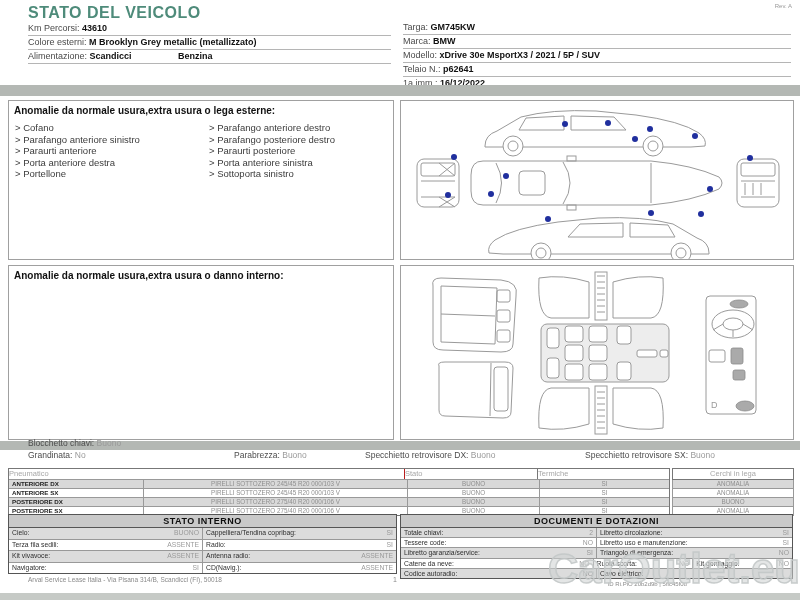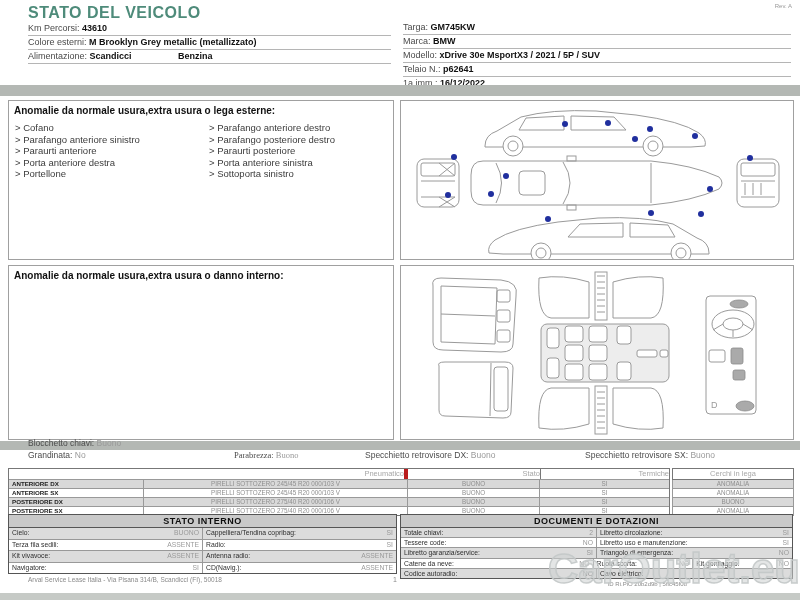--- a/index.html
+++ b/index.html
@@ -15,22 +15,22 @@
   .hrow b{color:#101010;}
   .benzina{position:absolute;left:150px;top:0;}
   .band{position:absolute;left:0;width:800px;background:#b4b8b4;}
   .box{position:absolute;background:#fff;border:1px solid #a0a0a0;}
   .sec-head{font-size:10px;font-weight:bold;color:#111;padding:4px 5px 2px;}
   .ancol{position:absolute;top:21px;font-size:9.5px;color:#3c3c3c;line-height:11.5px;white-space:nowrap;}
   .cond{position:absolute;font-size:8.5px;white-space:nowrap;color:#4c4c4c;}
   .cond .v{color:#9a9a9a;}
   
   .ttable{position:absolute;left:8px;top:468px;width:660px;border:1px solid #777;font-size:6.3px;background:#fff;}
-  .thead{display:flex;height:10px;line-height:10px;color:#a8a8a8;font-size:7.5px;text-align:right;}
-  .th1{width:395px;}.th2{width:132px;border-left:4px solid #b91c1c;}.th3{flex:1;border-left:1px solid #777;}
+  .thead{display:flex;height:10px;line-height:10px;color:#a8a8a8;font-size:7.5px;text-align:left;}
+  .th1{width:395px;}.th2{width:132px;border-left:1px solid #b91c1c;}.th3{flex:1;border-left:1px solid #777;}
   .trow{display:flex;height:8px;line-height:8px;border-top:1px solid #999;}
   .tpos{width:131px;font-weight:bold;color:#1d1d1d;padding-left:3px;font-size:6.2px;}
   .tname{width:263px;text-align:center;color:#8f8f8f;border-left:1px solid #999;}
   .tstato{width:131px;text-align:center;color:#8f8f8f;border-left:1px solid #999;}
   .tterm{flex:1;text-align:center;color:#8f8f8f;border-left:1px solid #999;}
   .stripe{background:#d9d9d9;}
   .ctable{position:absolute;left:672px;top:468px;width:122px;font-size:6.3px;text-align:center;color:#8f8f8f;}
   .chead{height:10px;line-height:10px;border:1px solid #777;color:#a8a8a8;font-size:7.5px;background:#fff;}
   .ccell{height:8px;line-height:8px;border:1px solid #999;border-top:none;}
   
@@ -223,21 +223,21 @@
       </g>
     </svg>
   </div>
 
   <div class="band" style="top:441px;height:9px;"></div>
 
   <div class="cond" style="left:28px;top:450px;">
     <span>Grandinata:</span>
     <span class="v">No</span>
   </div>
-  <div class="cond" style="left:234px;top:450px;font-family:Liberation Serif, serif;">
+  <div class="cond" style="left:234px;top:450px;">
     <span>Parabrezza:</span>
     <span class="v">Buono</span>
   </div>
   <div class="cond" style="left:365px;top:450px;">
     <span>Specchietto retrovisore DX:</span>
     <span class="v">Buono</span>
   </div>
   <div class="cond" style="left:585px;top:450px;">
     <span>Specchietto retrovisore SX:</span>
     <span class="v">Buono</span>

